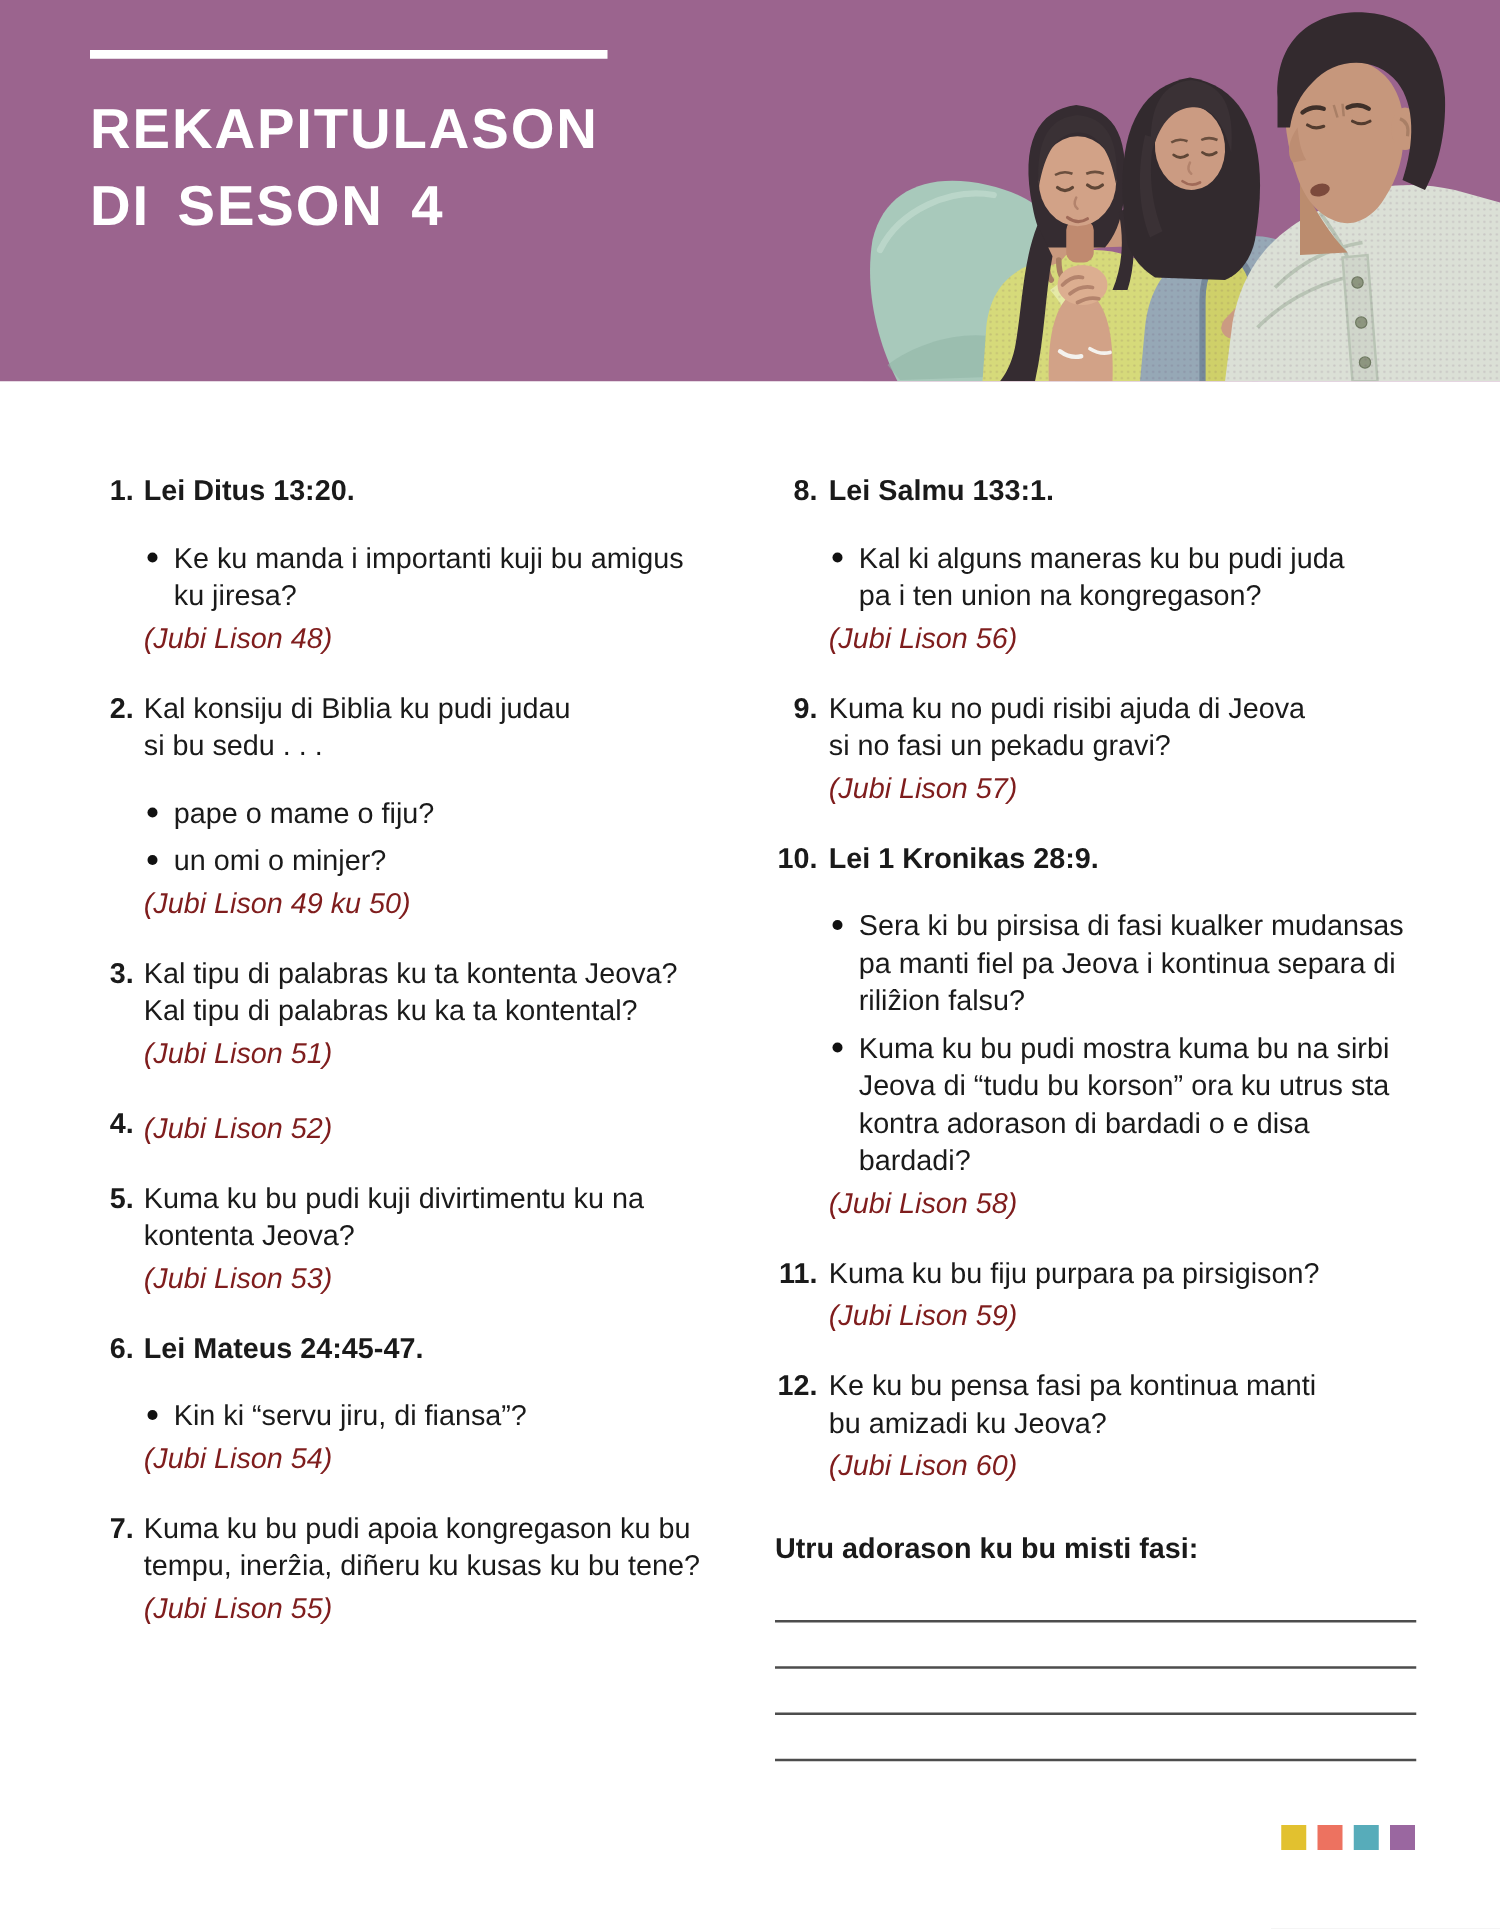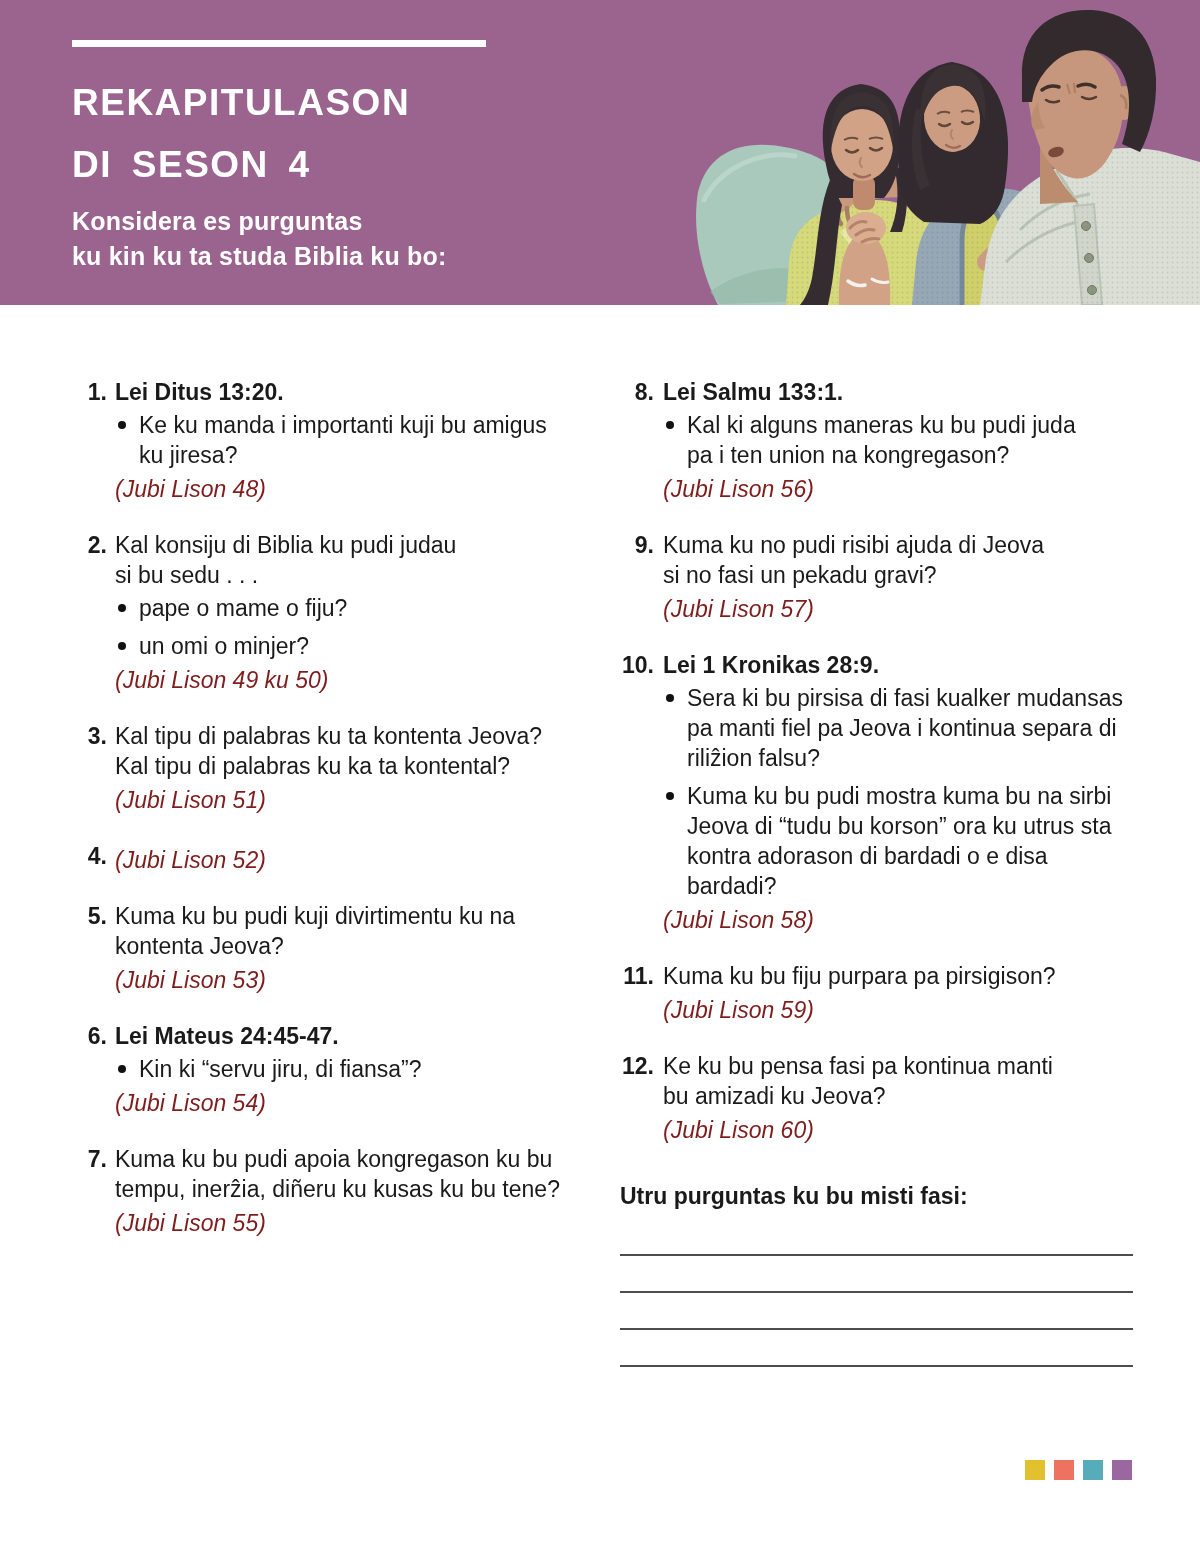--- a/index.html
+++ b/index.html
@@ -11,21 +11,21 @@
   }
   
   .header{
     position:relative; width:1200px; height:305px; background:#9b648e; overflow:hidden;
   }
   .title-bar{
     position:absolute; left:72px; top:40px; width:414px; height:7px; background:#ffffff;
   }
   .title{
     position:absolute; left:72px; top:72px; color:#ffffff;
-    font-size:37px; line-height:62px; font-weight:700;
+    font-size:45px; line-height:62px; font-weight:700;
     letter-spacing:1.5px; word-spacing:8px; white-space:pre-line;
   }
   .subtitle{
     position:absolute; left:72px; top:204px; color:#ffffff;
     font-size:25px; line-height:35px; font-weight:700;
     letter-spacing:0.2px; white-space:pre-line;
   }
   .illustration{ position:absolute; right:0; top:0; width:510px; height:305px; display:block; }
   
   .content{
@@ -34,21 +34,21 @@
   .col-left{ width:478px; margin-right:57px; flex:none; }
   .col-right{ width:515px; flex:none; }
   .q-item{
     display:grid; grid-template-columns:22px 1fr; column-gap:8px;
     margin-bottom:26px; font-size:23px; line-height:30px;
   }
   .col-right .q-item{ grid-template-columns:34px 1fr; column-gap:9px; }
   .q-num{ font-weight:700; text-align:right; }
   .q-lead{ white-space:pre-line; }
   .q-lead.bold{ font-weight:700; }
-  .bullets{ list-style:none; margin-top:3px; }
+  .bullets{ list-style:none; margin-top:24px; }
   .bullet{ display:flex; align-items:flex-start; }
   .bullet + .bullet{ margin-top:8px; }
   .dot{
     flex:none; width:8px; height:8px; border-radius:50%;
     background:#111111; margin:11px 13px 0 3px;
   }
   .bullet-text{ white-space:pre-line; }
   .q-ref{
     margin-top:4px; font-style:italic; color:#7f1d1d;
   }
@@ -67,22 +67,20 @@
 </style>
 </head>
 <body>
 
 <div class="page">
 
   <header class="header" style="background: rgb(155, 100, 142);">
     <div class="title-bar"></div>
     <h1 class="title">REKAPITULASON
 DI SESON 4</h1>
-    <p class="subtitle">Konsidera es purguntas
-ku kin ku ta studa Biblia ku bo:</p>
 
     <svg class="illustration" viewBox="0 0 510 305" aria-hidden="true">
       <defs>
         <pattern id="dots" width="5" height="5" patternUnits="userSpaceOnUse">
           <circle cx="2.5" cy="2.5" r="0.9" fill="rgba(85,45,85,0.14)"></circle>
         </pattern>
       </defs>
       <rect x="0" y="0" width="510" height="305" fill="#9b648e"></rect>
 
       <path d="M8,192 C18,150 55,138 100,148 C140,157 162,178 165,215 C168,252 158,280 146,305 L28,305 C10,270 2,228 8,192 Z" fill="#a8c9bb"></path>
@@ -305,21 +303,21 @@
       <article class="q-item">
         <span class="q-num">12.</span>
         <div class="q-body">
           <p class="q-lead">Ke ku bu pensa fasi pa kontinua manti
 bu amizadi ku Jeova?</p>
           <p class="q-ref">(Jubi Lison 60)</p>
         </div>
       </article>
 
       <div class="other-questions">
-        <h2 class="oq-heading">Utru purguntas ku bu misti fasi:</h2>
+        <h2 class="oq-heading">Utru adorason ku bu misti fasi:</h2>
         <div class="write-line first"></div>
         <div class="write-line"></div>
         <div class="write-line"></div>
         <div class="write-line"></div>
       </div>
 
     </section>
   </main>
 
   <div class="footer-squares">

